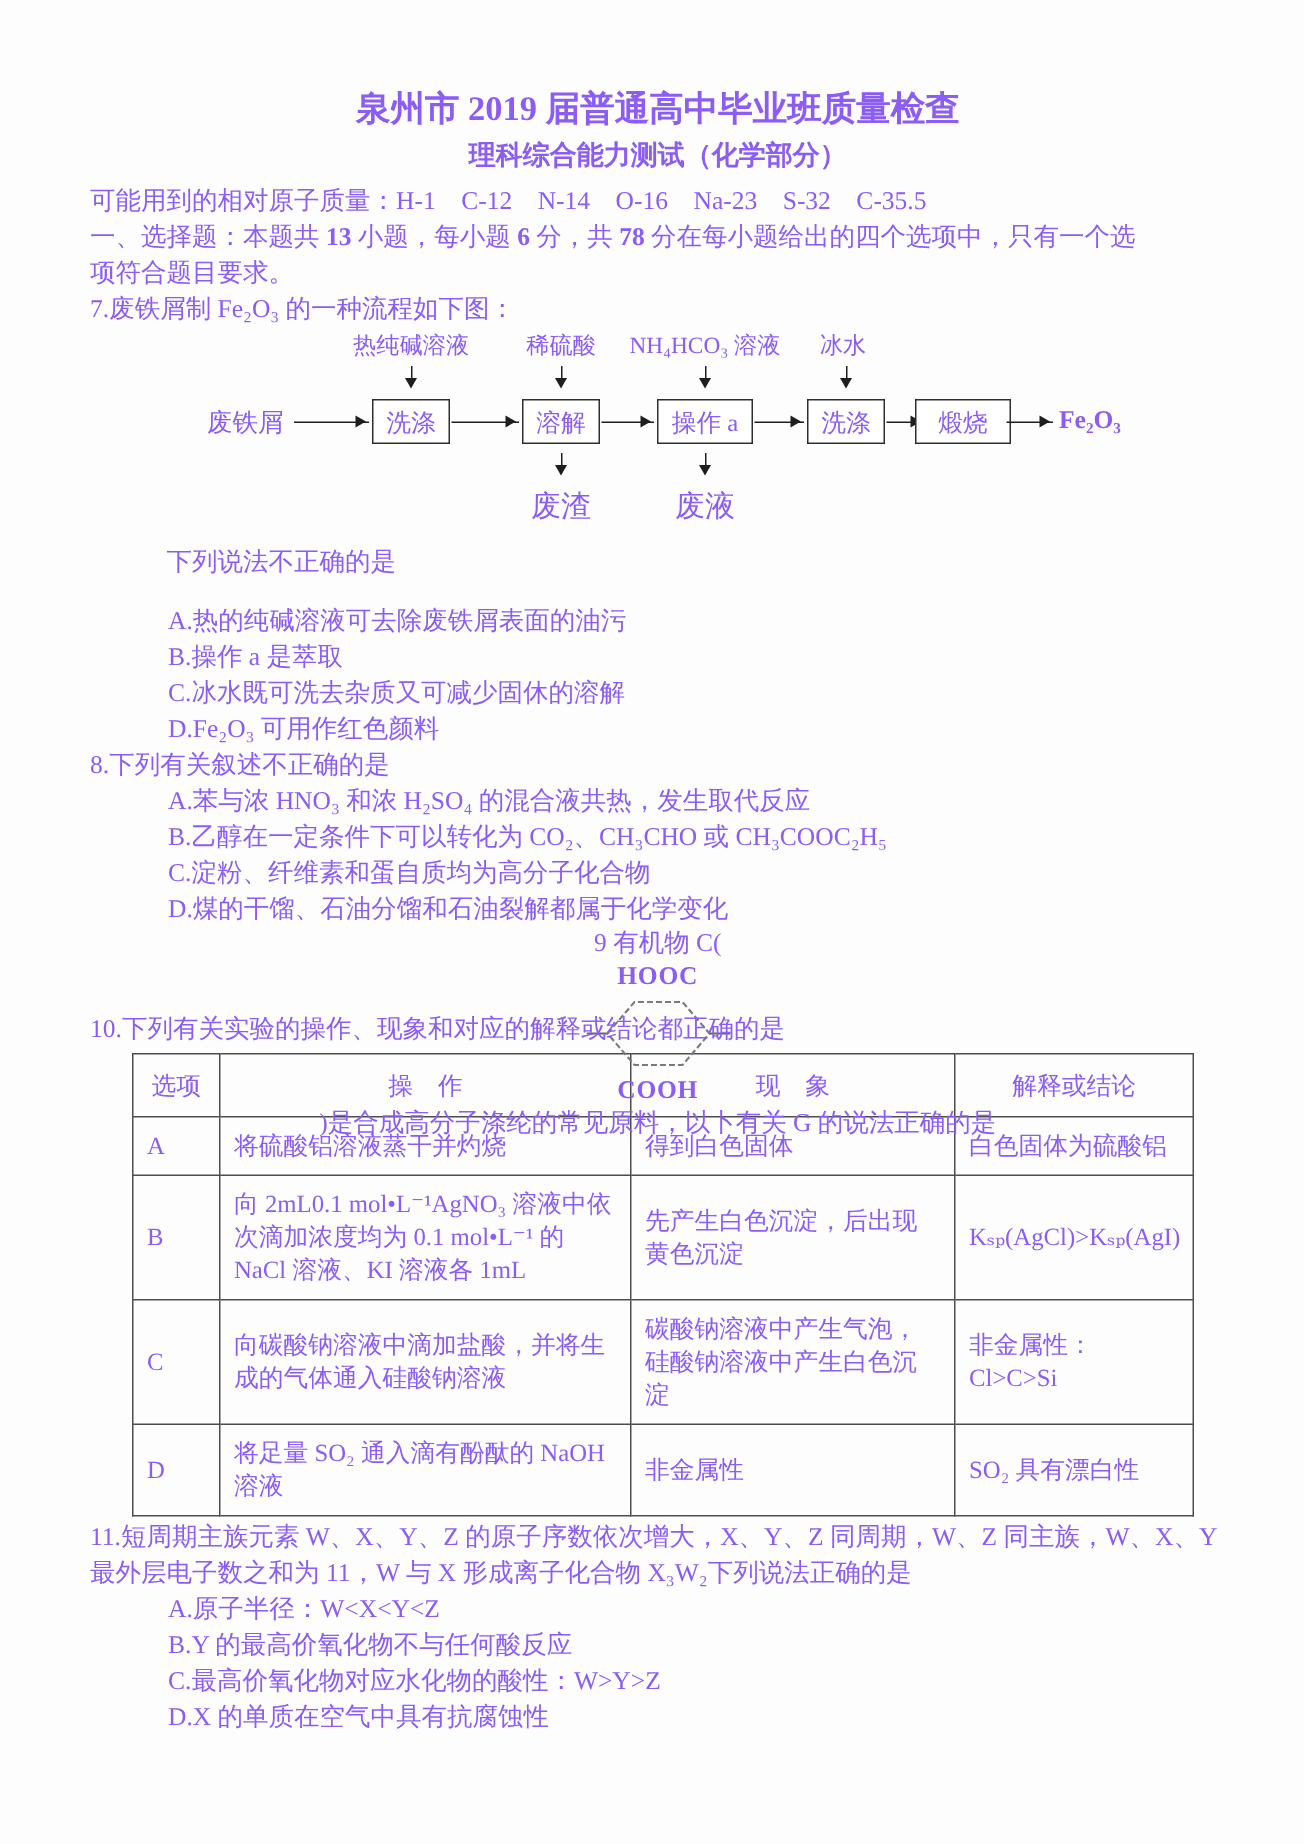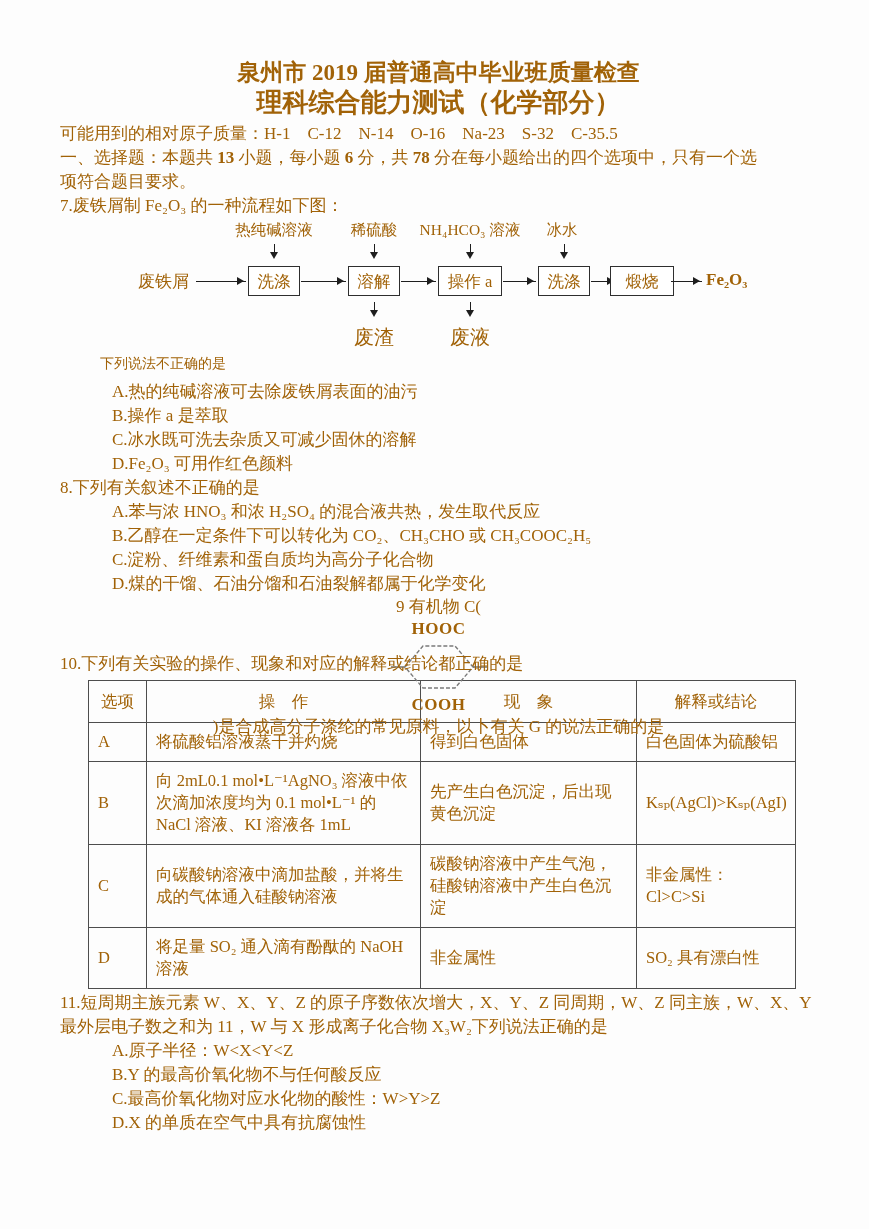--- a/index.html
+++ b/index.html
@@ -1,32 +1,32 @@
 <!DOCTYPE html>
 <html><head>
 <meta charset="utf-8">
 <style>
   html,body{margin:0;padding:0;background:#e8e8e8;}
   .page{
     position:relative;
     width:869px;height:1229px;
     margin:0 auto;
     background:#fdfdfd;
-    color:#a16207;
+    color:#8b5cf6;
     font-family:"Liberation Serif","DejaVu Serif",serif;
     box-sizing:border-box;
     padding:58px 52px 0 60px;
     overflow:hidden;
   }
   h1.title{margin:0;text-align:center;font-size:23px;font-weight:bold;line-height:30px;}
-  h2.subtitle{margin:0 0 4px 0;text-align:center;font-size:26px;font-weight:bold;line-height:30px;}
+  h2.subtitle{margin:0 0 4px 0;text-align:center;font-size:18px;font-weight:bold;line-height:30px;}
   .line{font-size:17px;line-height:24px;margin:0;}
   .b{font-weight:bold;}
   .stem{font-size:17px;line-height:24px;margin:0;}
-  .subq{font-size:14px;line-height:24px;margin:4px;padding-left:36px;}
+  .subq{font-size:17px;line-height:24px;margin:15px;padding-left:36px;}
   .opt{font-size:17px;line-height:24px;margin:0;padding-left:52px;}
 
   
   .flowchart{position:relative;width:660px;height:128px;margin:2px 0 2px 78px;font-size:16px;}
   .fc-top{position:absolute;top:0;height:20px;text-align:center;font-size:15.5px;white-space:nowrap;}
   .fc-box{position:absolute;top:46px;height:30px;line-height:30px;border:1.6px solid #2e2e2e;
           text-align:center;box-sizing:border-box;background:#fff;white-space:nowrap;font-size:16.5px;}
   .fc-text{position:absolute;top:50px;font-size:17px;white-space:nowrap;}
   .fc-out{position:absolute;top:104px;width:80px;text-align:center;font-size:20px;}
   .va{position:absolute;width:0;border-left:1.6px solid #1e1e1e;height:13px;}

